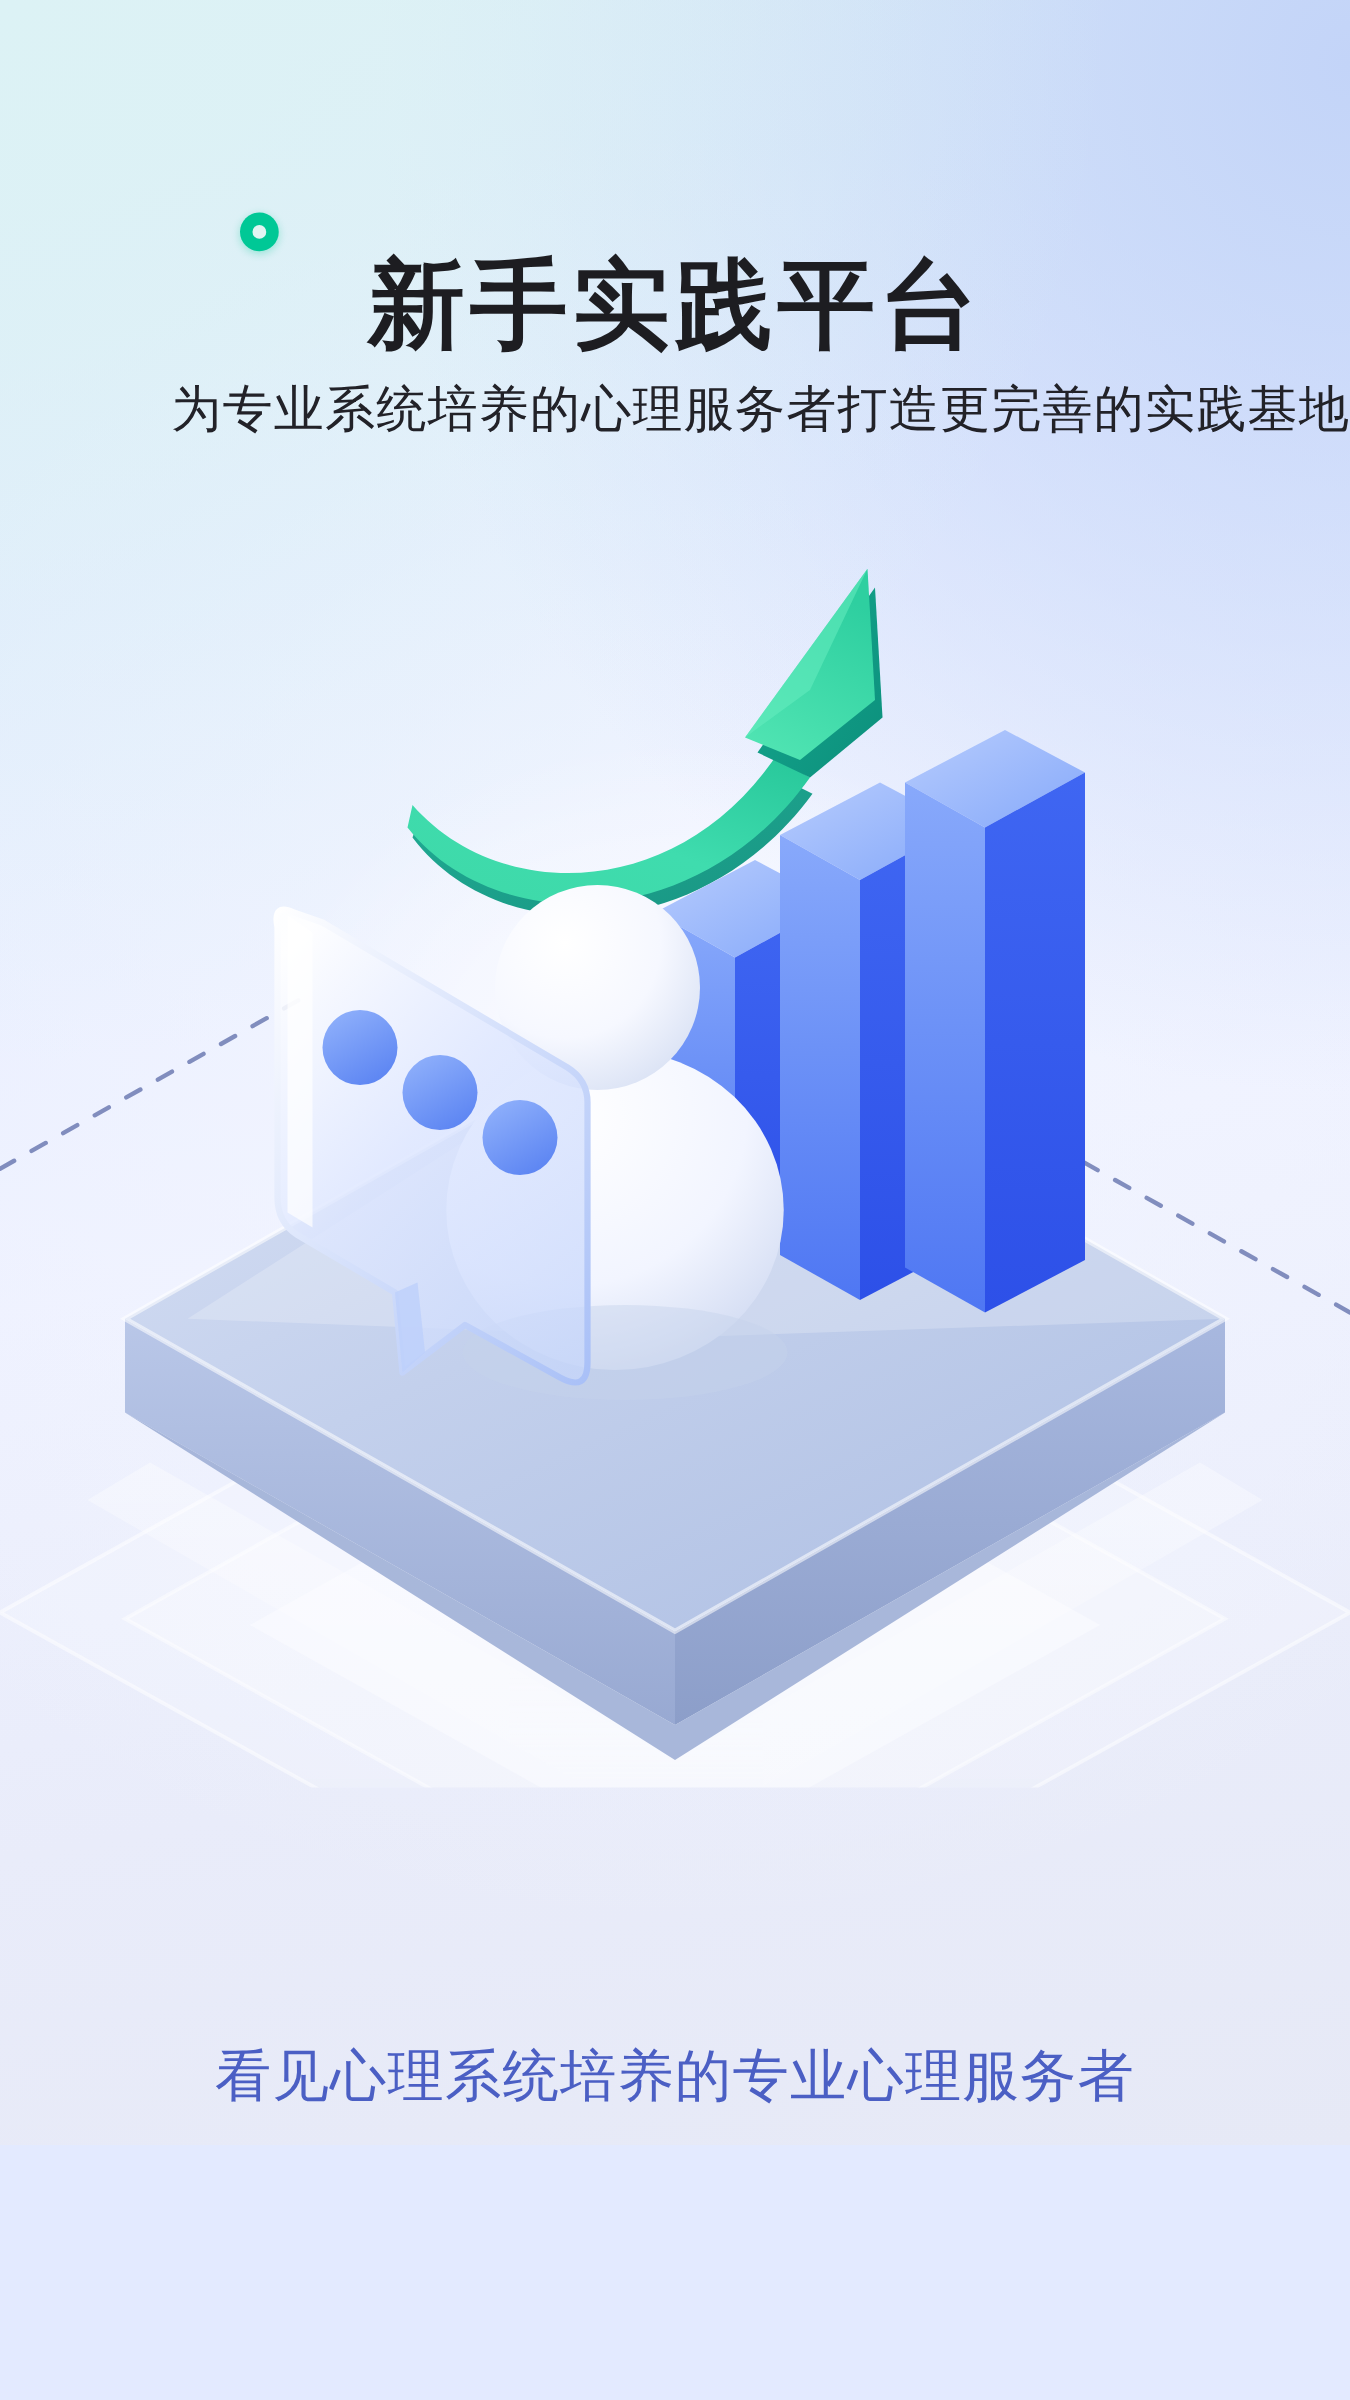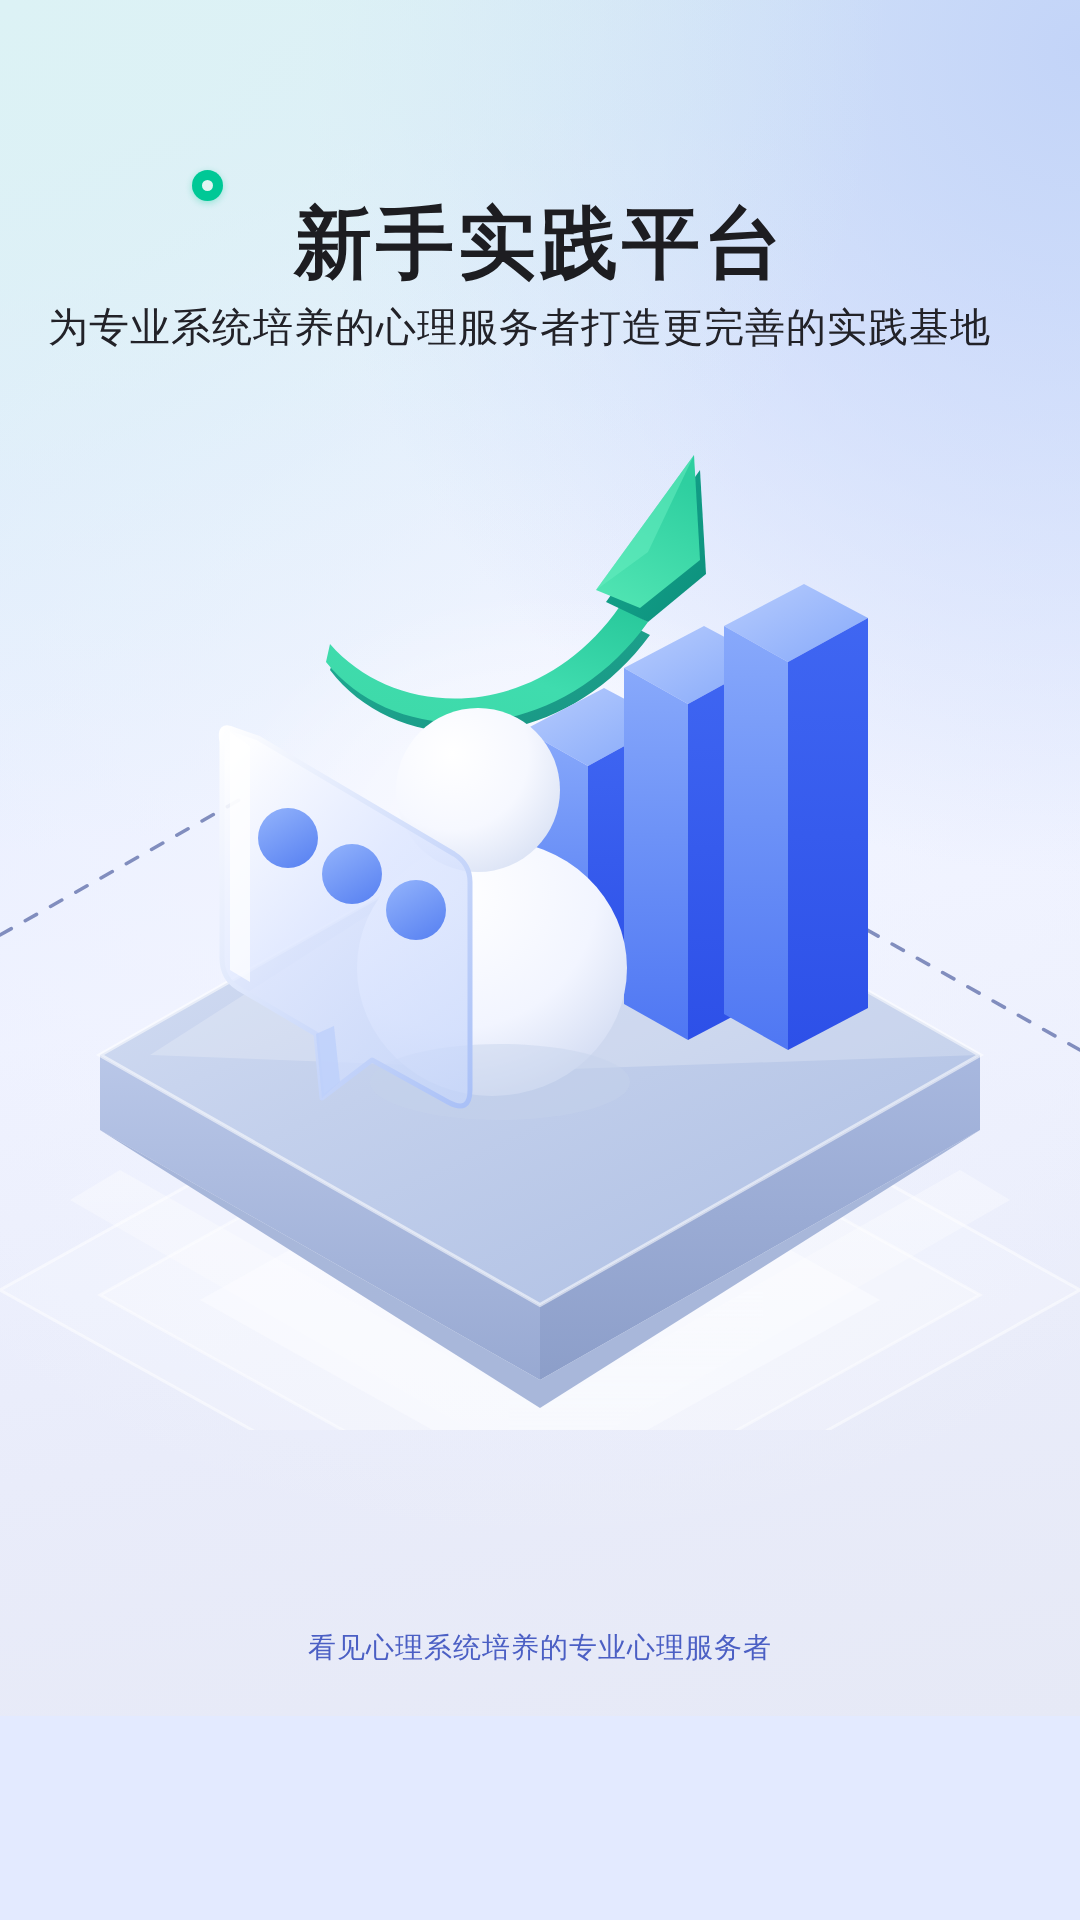--- a/index.html
+++ b/index.html
@@ -41,37 +41,37 @@
   .title {
     position:absolute; left:0; right:0; top:192px;
     text-align:center;
     font-size:78px; font-weight:700; letter-spacing:4px;
     color:#1d1d21;
     font-family:"DejaVu Sans","Liberation Sans",sans-serif;
   }
 
   .subtitle {
     position:absolute; left:0; right:0; top:300px;
-    text-align:left;
+    text-align:right;
     font-size:40px; font-weight:400; letter-spacing:1px;
     color:#222228;
     font-family:"DejaVu Sans","Liberation Sans",sans-serif;
     margin-left:48px;
   }
 
   
   .illus { position:absolute; left:0; top:430px; width:1080px; height:1000px; }
   .illus svg { display:block; width:1080px; height:1000px; }
 
   
   .footer {
     position:absolute; left:0; right:0; top:1625px;
     text-align:center;
     color:#4b5fc4;
-    font-size:28px; line-height:1.62; letter-spacing:1px;
+    font-size:45px; line-height:1.62; letter-spacing:1px;
     font-family:"DejaVu Sans","Liberation Sans",sans-serif;
   }
   .footer div { display:block; }
 </style>
 </head>
 <body>
 
 <div id="page">
 
   <div class="header">

